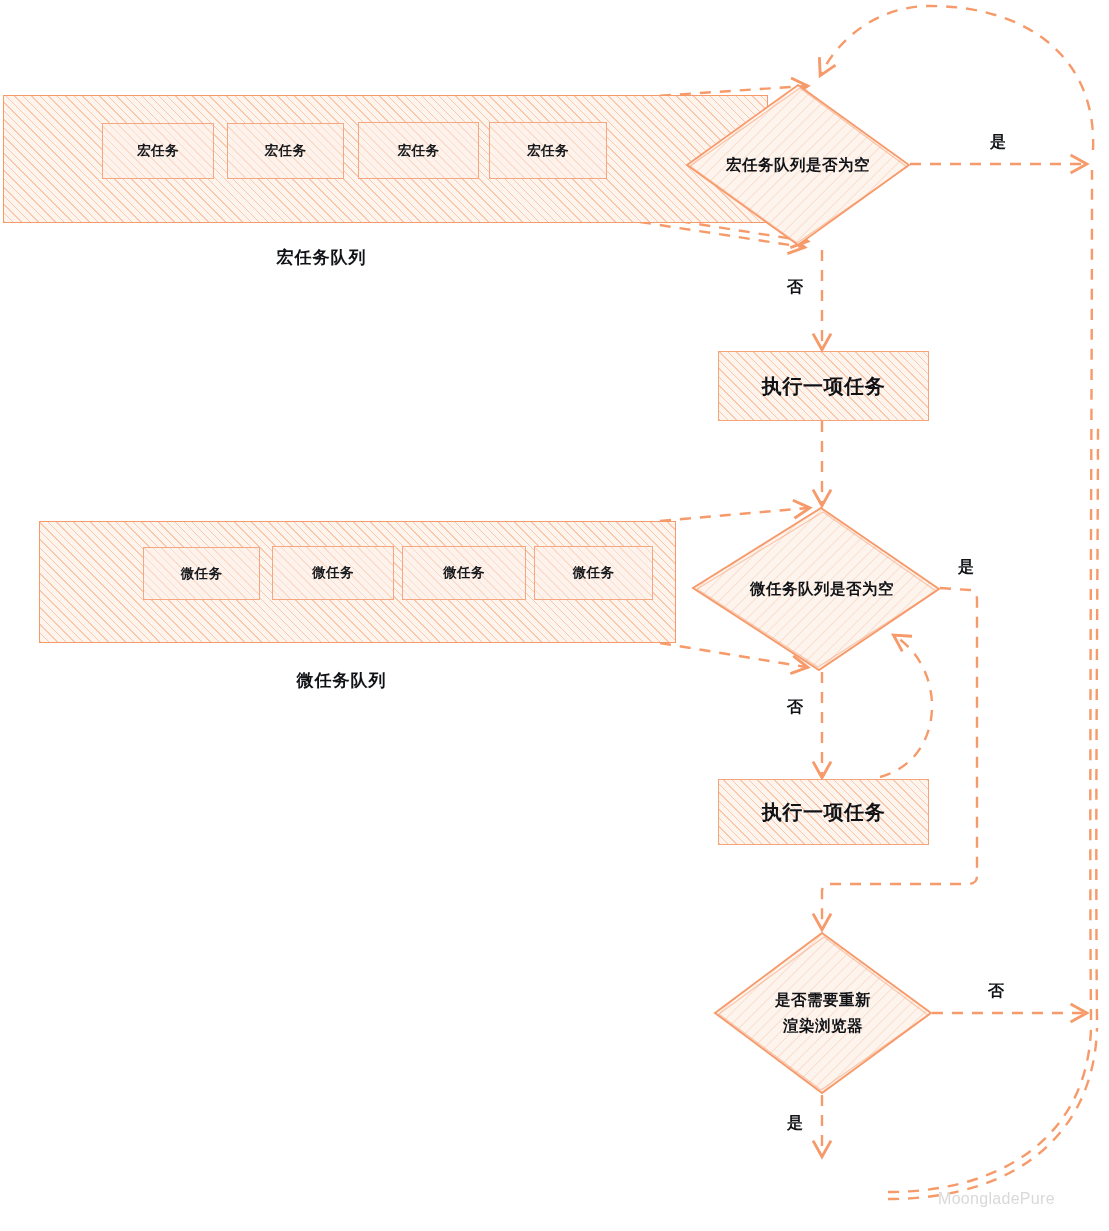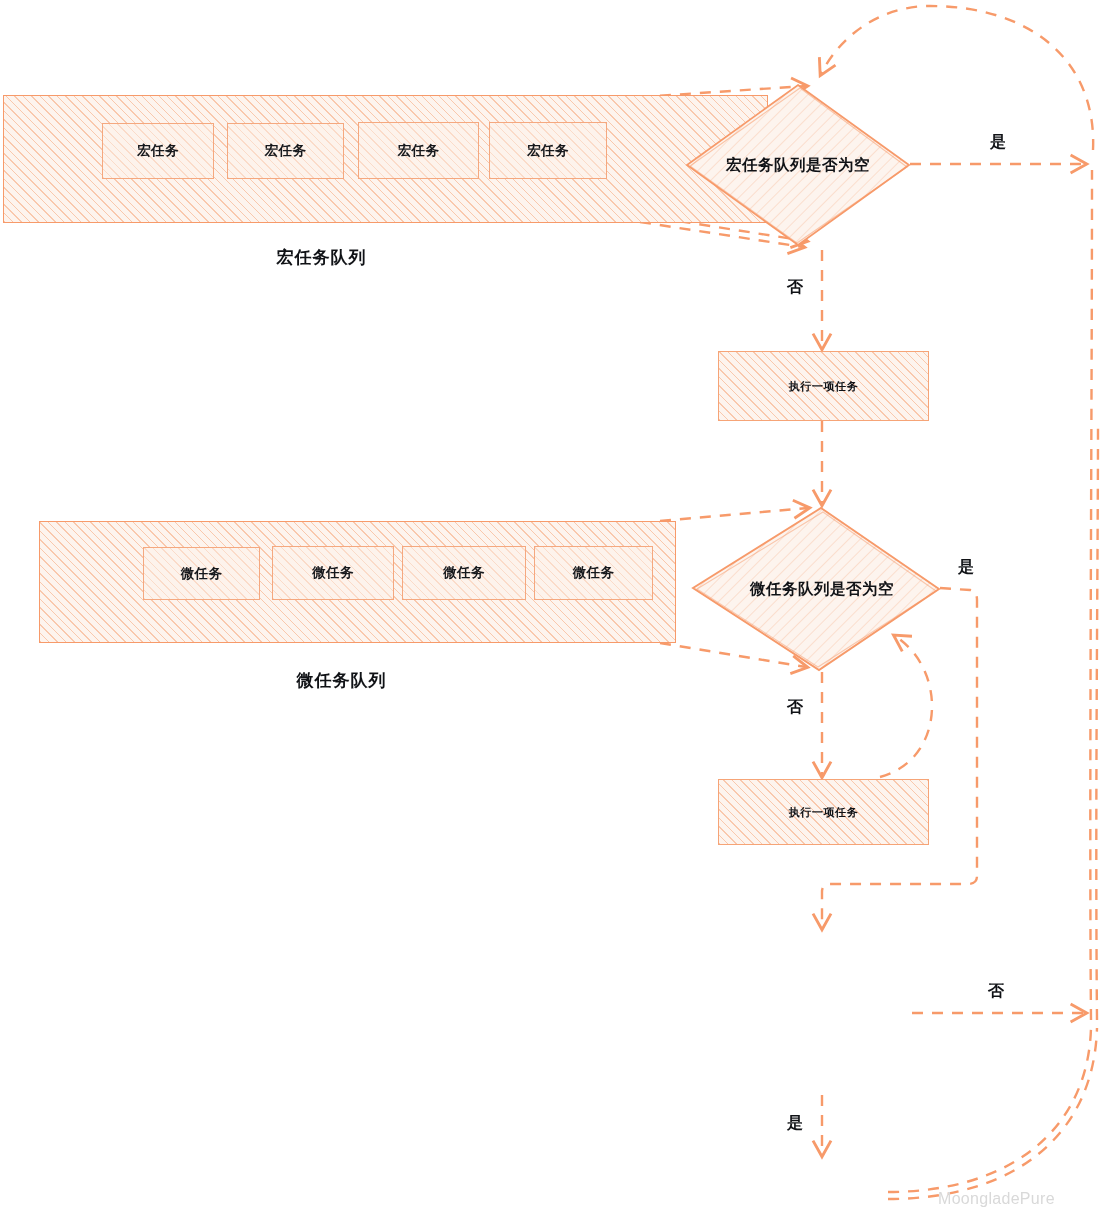--- a/index.html
+++ b/index.html
@@ -65,21 +65,21 @@
   .queue-caption {
     position: absolute;
     font-size: 17px;
     font-weight: 700;
     color: #101216;
     text-align: center;
     white-space: nowrap;
     letter-spacing: 1px;
   }
   .proc-label {
-    font-size: 11px;
+    font-size: 20px;
     font-weight: 700;
     color: #101216;
     letter-spacing: 0.6px;
     white-space: nowrap;
   }
   .diamond-wrap {
     position: absolute;
   }
   .diamond-wrap svg {
     position: absolute;
@@ -234,20 +234,36 @@
     </svg>
     <div class="diamond-text" style="padding-left:6px;">
       <span>微任务队列是否为空</span>
     </div>
   </div>
 
   <div class="node hatch-box" style="left:718px; top:779px; width:211px; height:66px;">
     <span class="proc-label">执行一项任务</span>
   </div>
 
+  <div class="diamond-wrap" style="left:712px; top:930px; width:222px; height:166px;">
+    <svg width="222" height="166" viewBox="0 0 222 166">
+      <defs>
+        <pattern id="hatchC" width="8" height="8" patternTransform="rotate(45)" patternUnits="userSpaceOnUse">
+          <line x1="0" y1="0" x2="0" y2="8" stroke="#f6a477" stroke-width="1.1" opacity="0.5"></line>
+        </pattern>
+      </defs>
+      <polygon points="110,3 219,83 110,163 3,83" fill="#fdf4ee" stroke="none"></polygon>
+      <polygon points="110,3 219,83 110,163 3,83" fill="url(#hatchC)" stroke="#f79a6a" stroke-width="1.9"></polygon>
+      <polygon points="112,7 216,85 109,160 7,84" fill="none" stroke="#f79a6a" stroke-width="1.1" opacity="0.5"></polygon>
+    </svg>
+    <div class="diamond-text">
+      <span>是否需要重新</span>
+      <span>渲染浏览器</span>
+    </div>
+  </div>
 
 
   <div class="edge-label" style="left:990px; top:132px;">是</div>
   <div class="edge-label" style="left:787px; top:277px;">否</div>
   <div class="edge-label" style="left:958px; top:557px;">是</div>
   <div class="edge-label" style="left:787px; top:697px;">否</div>
   <div class="edge-label" style="left:988px; top:981px;">否</div>
   <div class="edge-label" style="left:787px; top:1113px;">是</div>
 
   <div class="watermark" style="left:938px; top:1190px;">MoongladePure</div>

